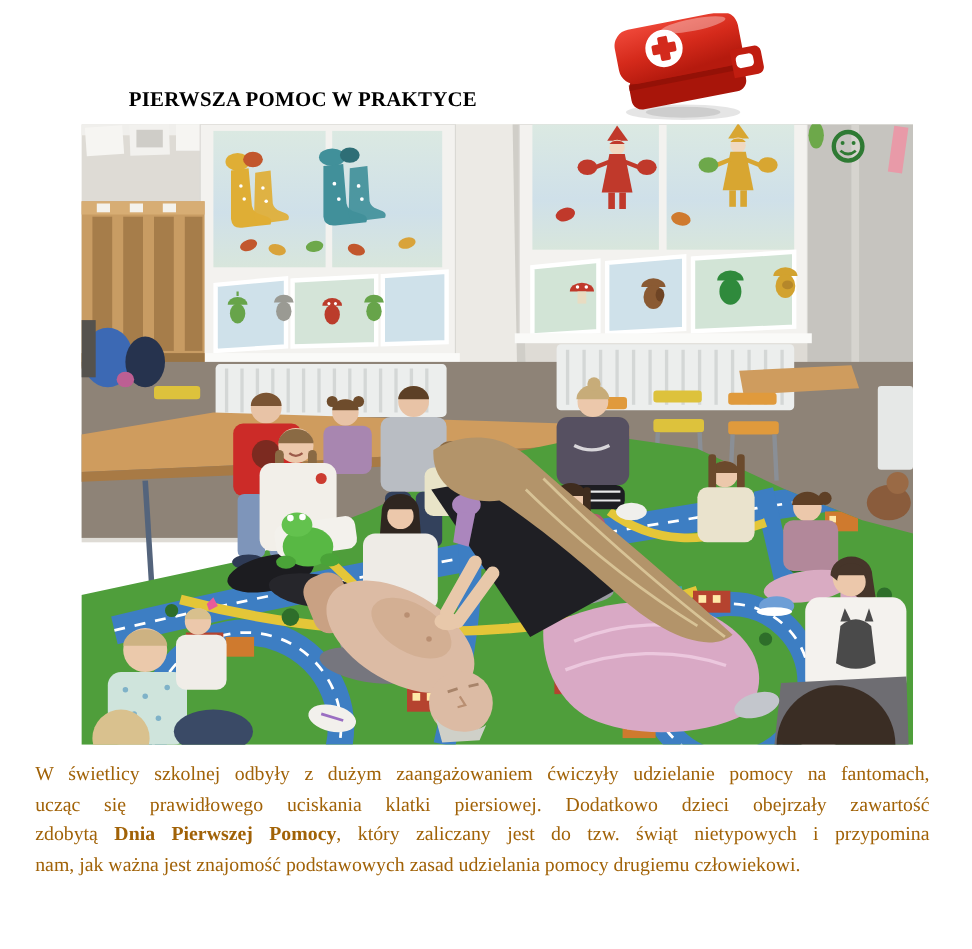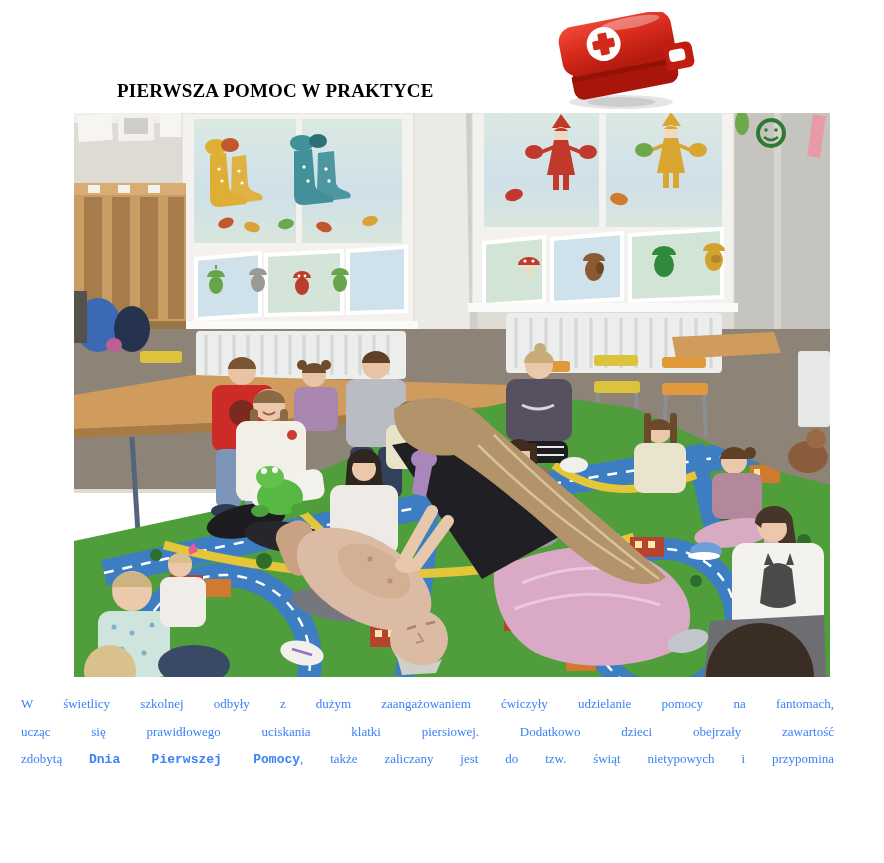--- a/index.html
+++ b/index.html
@@ -10,26 +10,26 @@
     color:#000;
   }
   .page-title{
     position:absolute;left:117px;top:80px;
     font-size:19px;font-weight:bold;letter-spacing:.2px;white-space:nowrap;
   }
   .kit-wrap{position:absolute;left:549px;top:12px;width:152px;height:98px;}
   .photo-wrap{position:absolute;left:74px;top:113px;width:756px;height:564px;}
   .photo-wrap svg{display:block;}
   .body-text{
-    position:absolute;left:21px;top:690px;width:813px;
-    font-size:13px;line-height:27.6px;color:#3b82f6;
+    position:absolute;left:32px;top:690px;width:813px;
+    font-size:18px;line-height:27.6px;color:#a16207;
   }
   .para-line{text-align:justify;text-align-last:justify;}
   .para-line.last{text-align-last:auto;}
-  .bold{font-weight:bold;font-family:Liberation Mono, monospace;}
+  .bold{font-weight:bold;}
 </style>
 </head>
 <body>
 
 <div class="page-title">PIERWSZA POMOC W PRAKTYCE</div>
 
 <div class="kit-wrap">
   <svg width="152" height="98" viewBox="0 0 152 98">
     <defs>
       <linearGradient id="kitGrad" x1="0" y1="0" x2="0.3" y2="1">
@@ -582,14 +582,15 @@
     <ellipse cx="333" cy="452" rx="12" ry="8" fill="#e8c8aa"></ellipse>
   </g>
 
   <path d="M632,564 A54,54 0 0 1 740,564 Z" fill="#3a2d24"></path>
 </svg>
 </div>
 
 <div class="body-text">
   <div class="para-line">W świetlicy szkolnej odbyły z dużym zaangażowaniem ćwiczyły udzielanie pomocy na fantomach,</div>
   <div class="para-line">ucząc się prawidłowego uciskania klatki piersiowej. Dodatkowo dzieci obejrzały zawartość</div>
-  <div class="para-line"><span>zdobytą </span><span class="bold">Dnia Pierwszej Pomocy</span><span>, także zaliczany jest do tzw. świąt nietypowych i przypomina</span></div>
+  <div class="para-line"><span>zdobytą </span><span class="bold">Dnia Pierwszej Pomocy</span><span>, który zaliczany jest do tzw. świąt nietypowych i przypomina</span></div>
+  <div class="para-line last">nam, jak ważna jest znajomość podstawowych zasad udzielania pomocy drugiemu człowiekowi.</div>
 </div>
 
 </body></html>

